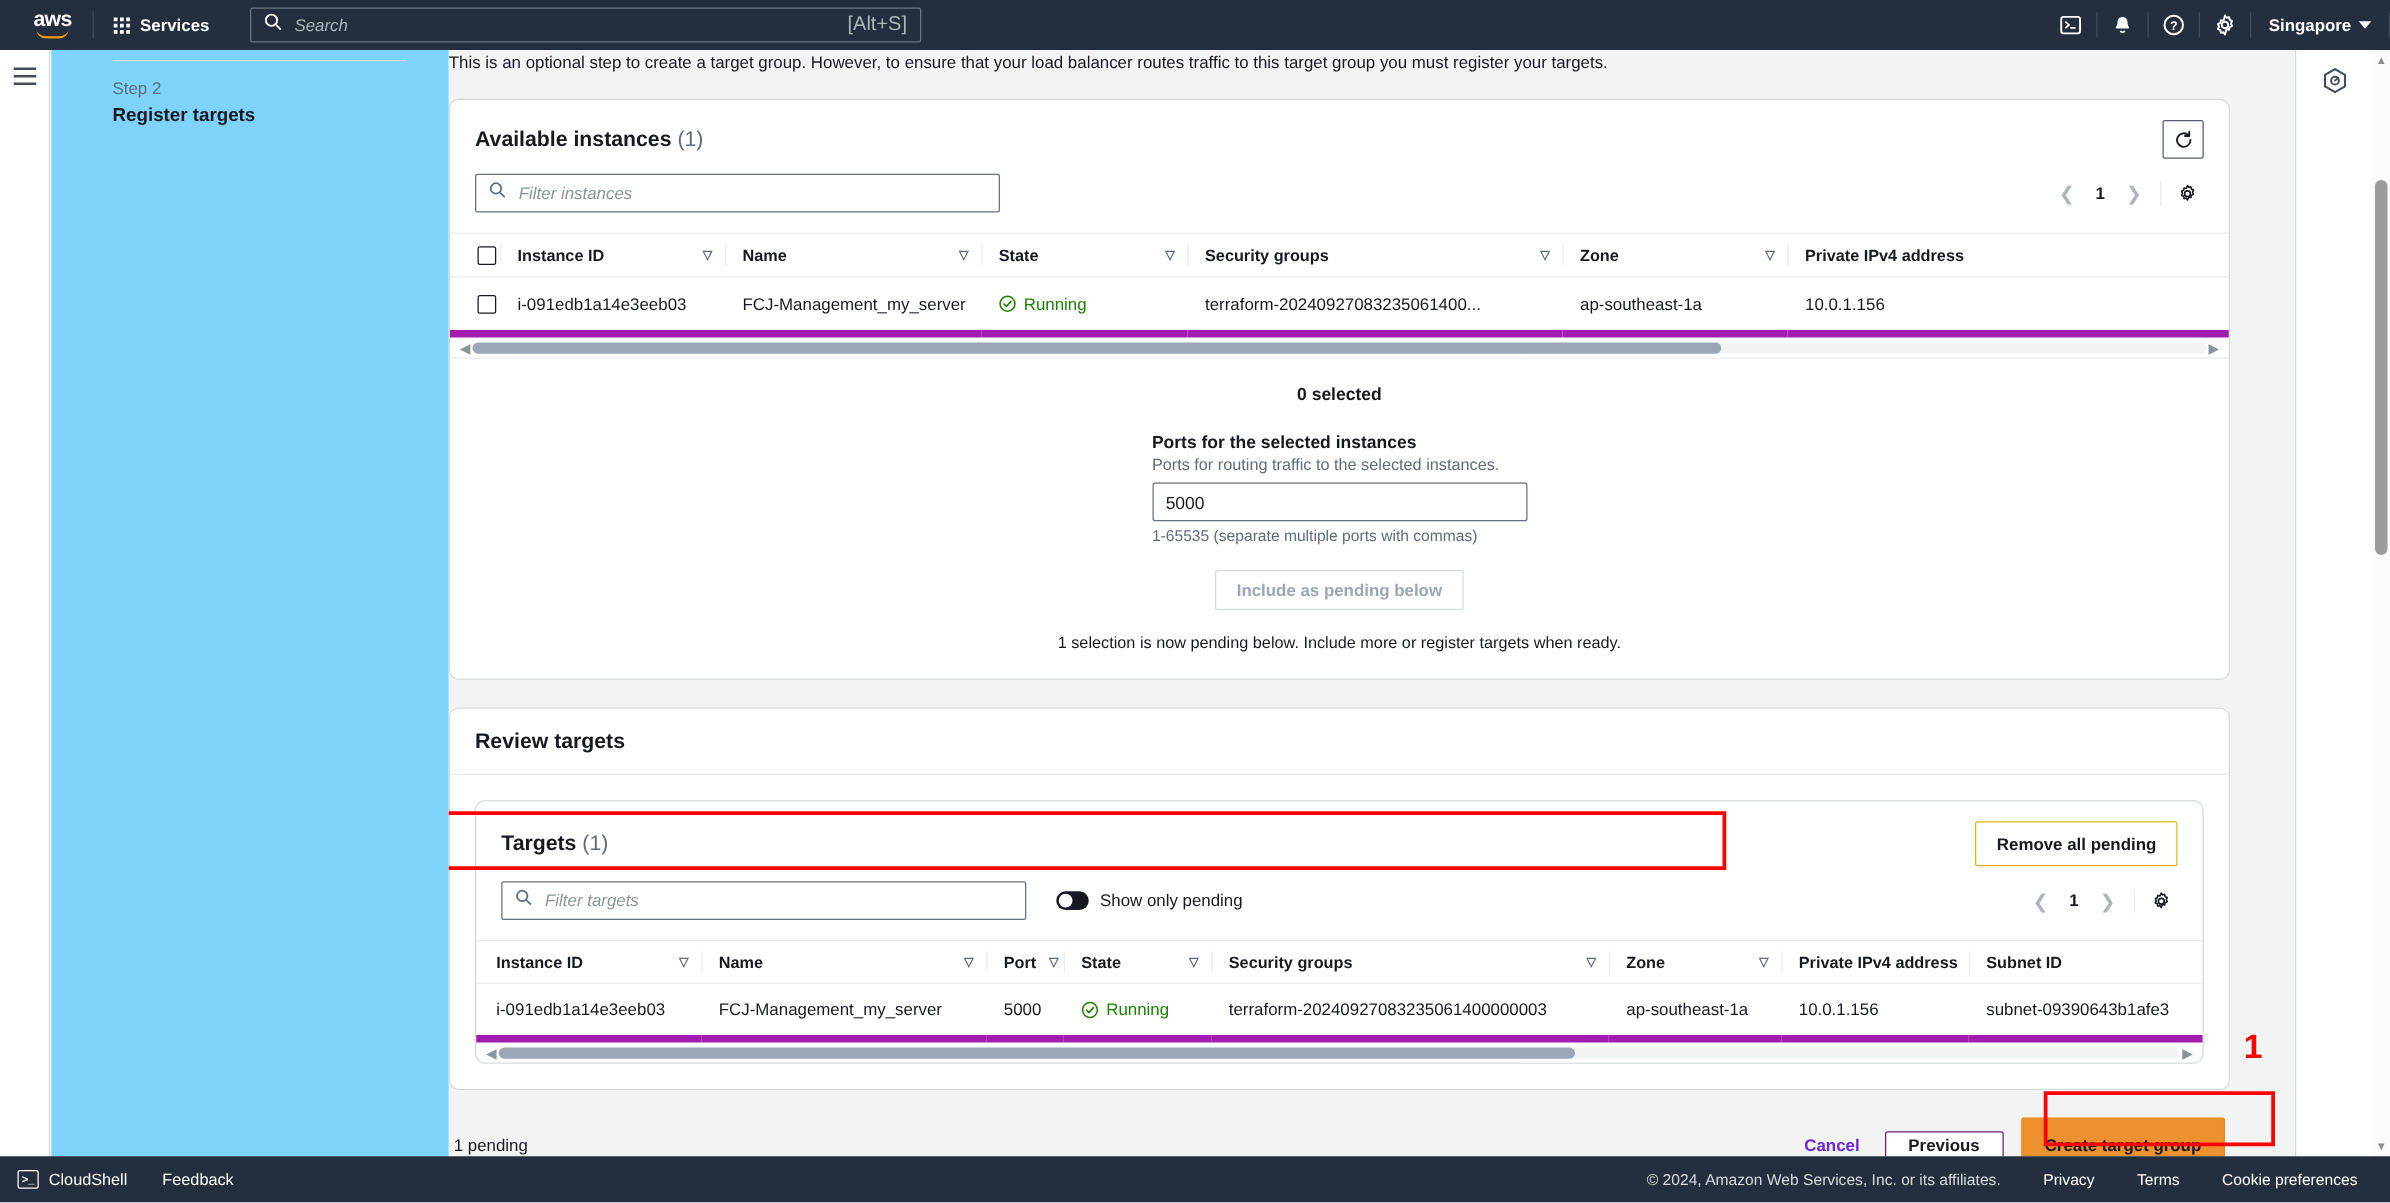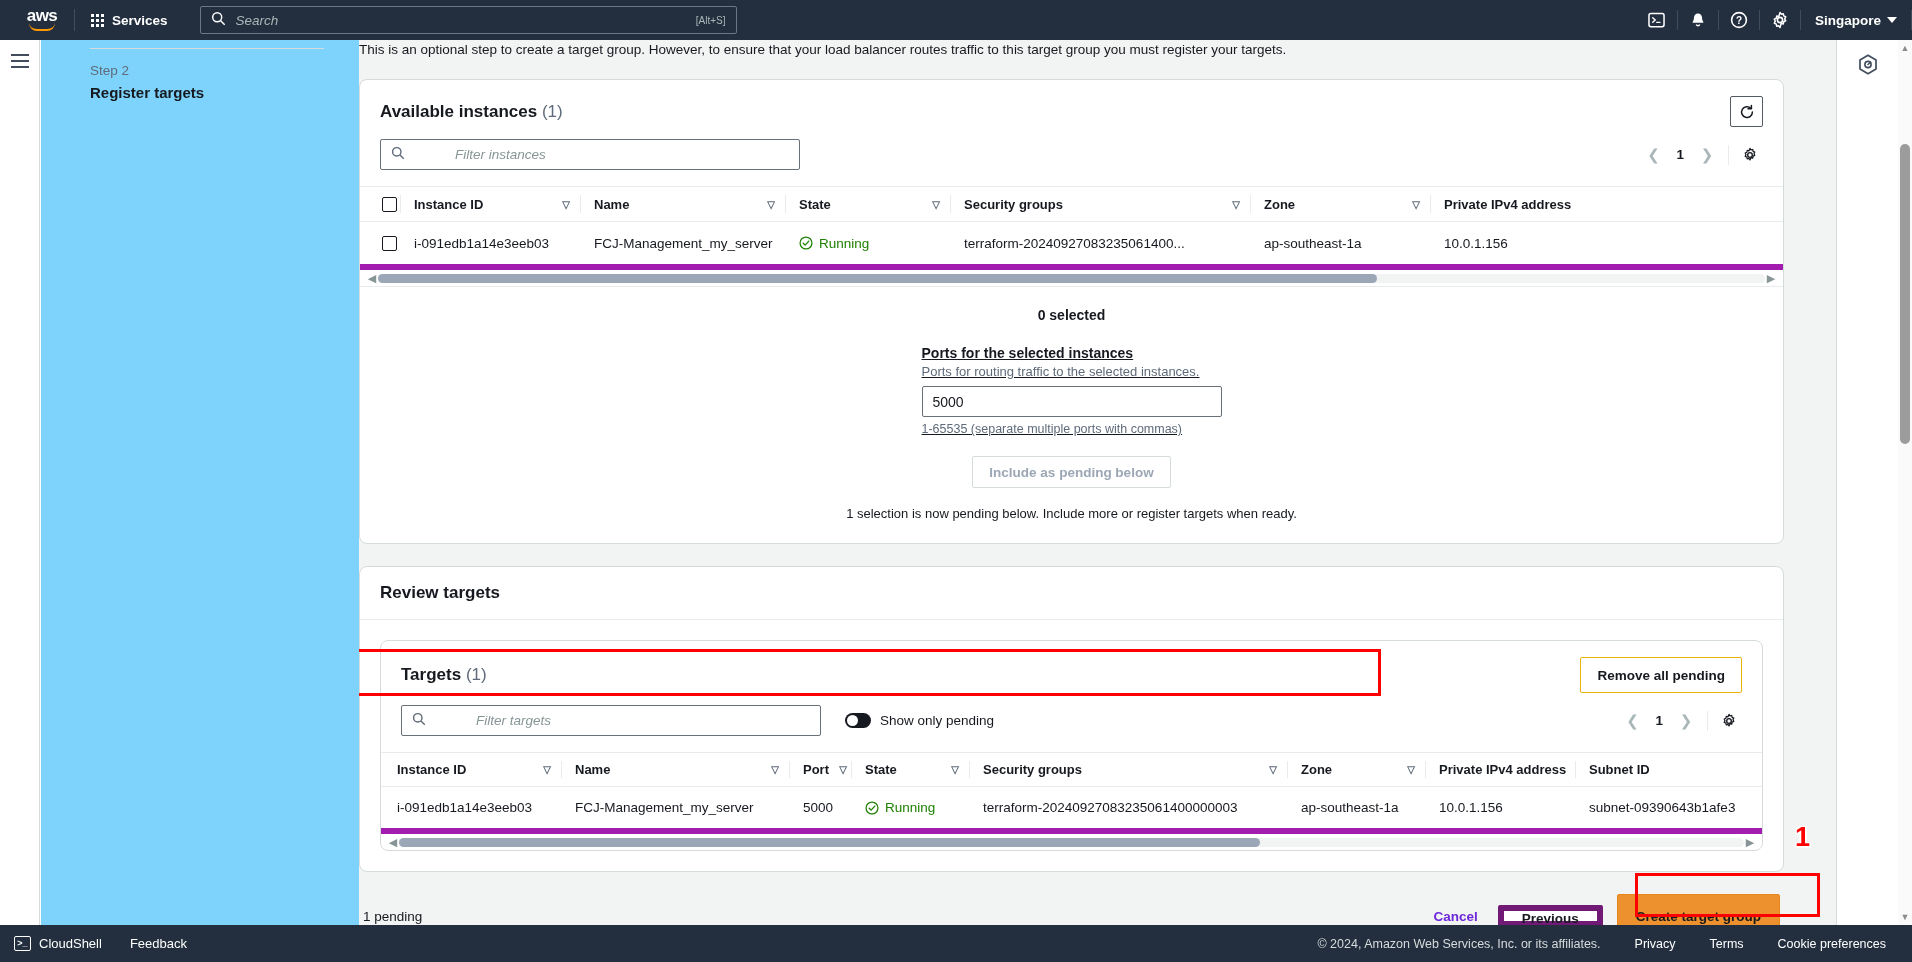--- a/index.html
+++ b/index.html
@@ -55,21 +55,21 @@
     border-radius: 2px;
     display: flex; align-items: center; cursor: text;
   }
   .search-wrap .sicon { margin: 0 8px 0 10px; flex: none; }
   .search-input {
     flex: 1; background: transparent; border: 0; outline: 0;
     color: #d5dbdb; font-size: 13.5px;
     font-family: "Liberation Sans", sans-serif;
   }
   .search-input::placeholder { color: #aab7b8; font-style: italic; }
-  .alt-s { color: #aab7b8; font-size: 10px; margin-right: 10px; }
+  .alt-s { color: #aab7b8; font-size: 16px; margin-right: 10px; }
 
   .nav-right { margin-left: auto; display: flex; align-items: center; height: 40px; }
   .nav-icon {
     width: 40px; height: 40px; display: flex; align-items: center;
     justify-content: center; cursor: pointer;
   }
   .nav-sep { width: 1px; height: 20px; background: #414d5c; }
   .region-btn {
     display: flex; align-items: center; gap: 6px;
     color: #ffffff; font-size: 13.5px; font-weight: 700;
@@ -143,21 +143,21 @@
     justify-content: center; cursor: pointer;
   }
 
   
   .filter-row {
     display: flex; align-items: center; padding: 0 20px 16px 20px;
   }
   .filter-box {
     width: 420px; height: 31px;
     border: 1px solid #687078; border-radius: 2px;
-    display: flex; align-items: center; background: #ffffff; gap: 40px;
+    display: flex; align-items: center; background: #ffffff;
   }
   .filter-box .sicon { margin: 0 8px 0 10px; }
   .filter-box input {
     flex: 1; border: 0; outline: 0; font-size: 13.5px;
     color: #16191f; font-family: "Liberation Sans", sans-serif;
     background: transparent;
   }
   .filter-box input::placeholder { color: #879596; font-style: italic; }
 
   .toggle-wrap { display: flex; align-items: center; gap: 9px; margin-left: 24px; cursor: pointer; }
@@ -215,21 +215,21 @@
   .hscroll {
     display: flex; align-items: center; padding: 0 6px; height: 16px;
   }
   .hscroll .ar { color: #879596; font-size: 11px; width: 12px; text-align: center; }
   .hscroll .track { flex: 1; height: 9px; background: #f2f3f3; border-radius: 5px; position: relative; }
   .hscroll .thumb { position: absolute; left: 0; top: 0; height: 9px; background: #9ba7b6; border-radius: 5px; }
 
   
   .selblock { padding: 20px 0 22px 0; text-align: center; border-top: 1px solid #e9ebed; }
   .sel-count { font-size: 14px; font-weight: 700; color: #16191f; }
-  .ports-group { width: 300px; margin: 22px auto 0 auto; text-align: left; text-decoration: underline; }
+  .ports-group { width: 300px; margin: 22px auto 0 auto; text-align: left; }
   .ports-label { font-size: 14px; font-weight: 700; color: #16191f; }
   .ports-desc { font-size: 13px; color: #5f6b7a; margin-top: 3px; }
   .ports-input {
     margin-top: 7px; width: 300px; height: 31px;
     border: 1px solid #687078; border-radius: 2px;
     padding: 0 10px; font-size: 14px; color: #16191f;
     font-family: "Liberation Sans", sans-serif; outline: 0;
   }
   .ports-hint { font-size: 12.5px; color: #5f6b7a; margin-top: 5px; }
   .btn-include {
@@ -273,21 +273,21 @@
     display: flex; align-items: center; padding: 0 4px; margin-top: 4px;
   }
   .pending-count { font-size: 13.5px; color: #16191f; }
   .act-right { margin-left: auto; display: flex; align-items: center; gap: 14px; }
   .btn-link {
     background: none; border: 0; color: #6d28d9; font-size: 13.5px;
     font-weight: 700; cursor: pointer; padding: 0 6px;
     font-family: "Liberation Sans", sans-serif;
   }
   .btn-prev {
-    padding: 0 18px; height: 22px; border: 6px solid #701a75;
+    padding: 0 18px; height: 22px; border: 1px solid #701a75;
     border-radius: 2px; background: #ffffff; color: #16191f;
     font-size: 13.5px; font-weight: 700; cursor: pointer;
     font-family: "Liberation Sans", sans-serif;
   }
   .btn-primary {
     padding: 0 18px; height: 44px; border: 1px solid #e7861a;
     border-radius: 2px; background: #ec912d; color: #16191f;
     font-size: 13.5px; font-weight: 700; cursor: pointer;
     font-family: "Liberation Sans", sans-serif;
   }

